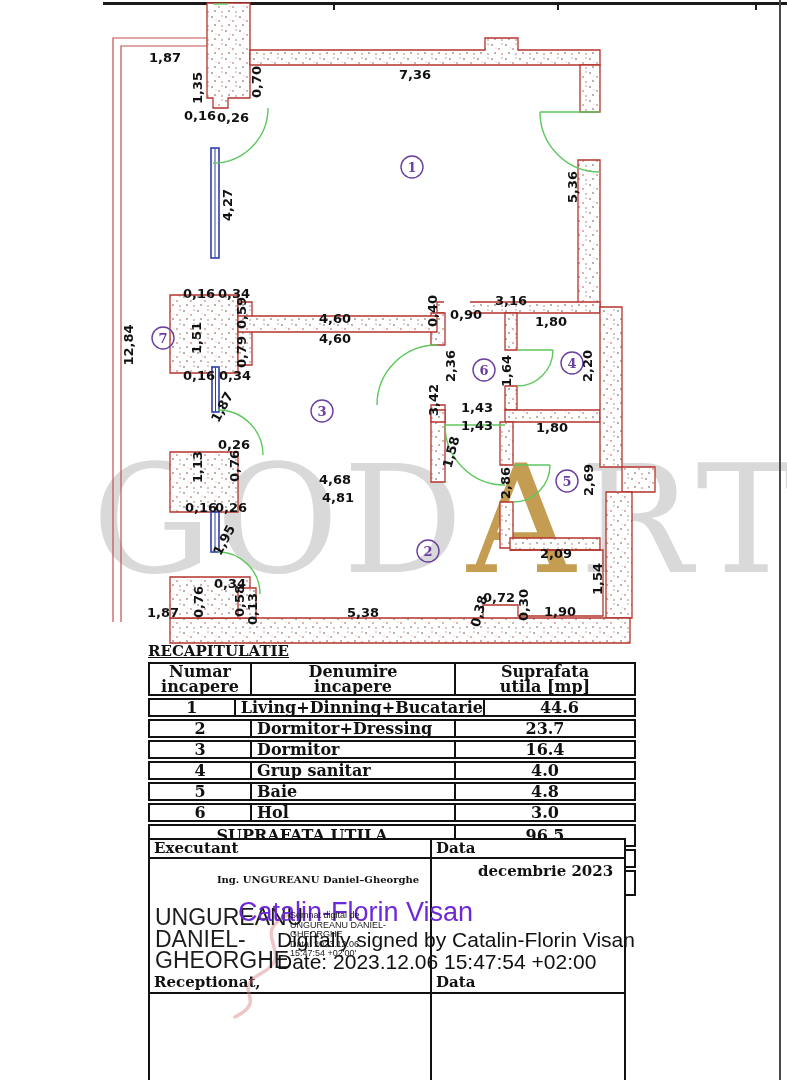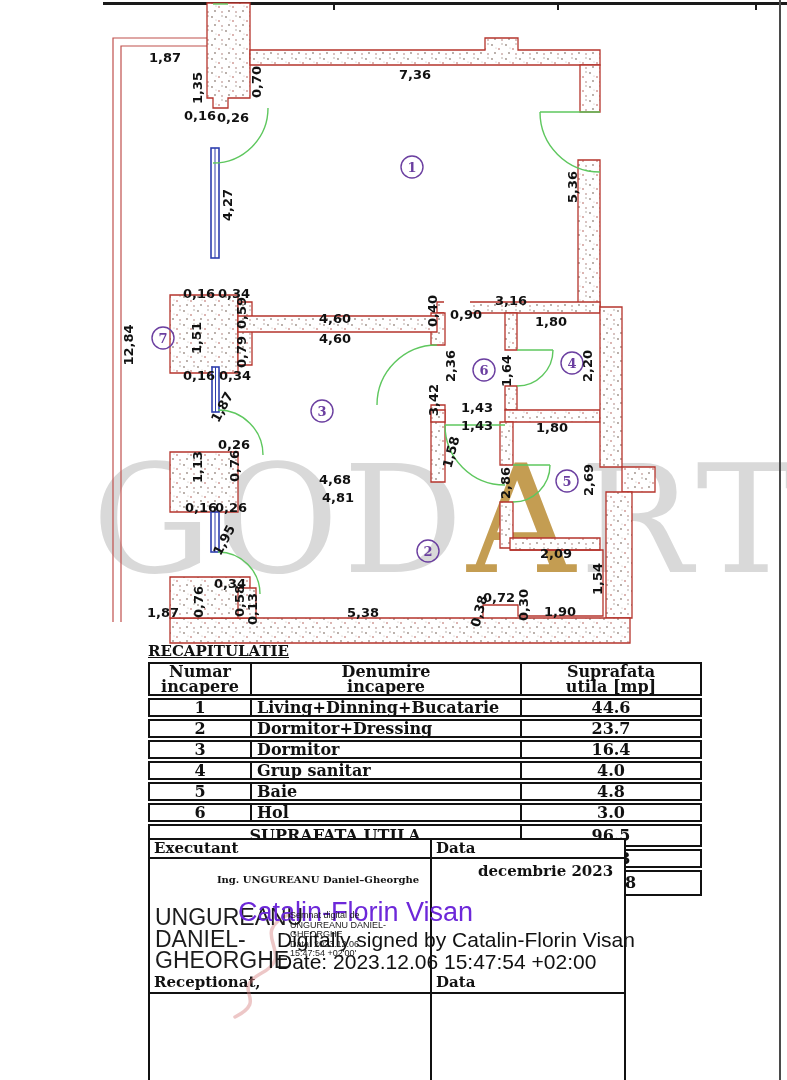--- a/index.html
+++ b/index.html
@@ -26,21 +26,21 @@
   .wallthin{fill:none;stroke:#b5342c;stroke-width:1.3;}
   .rail{fill:none;stroke:#c0504d;stroke-width:1.2;}
   .door{fill:none;stroke:#5ec75e;stroke-width:1.4;}
   .win{fill:#ffffff;stroke:#2e3fae;stroke-width:1.6;}
   .winmid{stroke:#2e3fae;stroke-width:1;}
   .dim{font:bold 13px "DejaVu Sans",sans-serif;fill:#111;text-anchor:middle;dominant-baseline:central;}
   .roomc{fill:#ffffff;fill-opacity:0;stroke:#6b3fa0;stroke-width:1.4;}
   .roomn{font:bold 13px "DejaVu Serif",serif;fill:#6b3fa0;text-anchor:middle;}
 
   
-  #recap{position:absolute;left:148px;top:642px;width:554px;z-index:2;
+  #recap{position:absolute;left:148px;top:642px;width:488px;z-index:2;
          font-family:"DejaVu Serif",serif;color:#111;}
   #recap-title{font-size:15px;font-weight:bold;text-decoration:underline;margin:0 0 1px 0;}
   .rrow{display:flex;border:2px solid #111;margin-top:2px;background:#fff;
         font-size:16px;font-weight:bold;line-height:15px;align-items:stretch;}
   .rc1{width:100px;border-right:2px solid #111;text-align:center;}
   .rc2{flex:1;border-right:2px solid #111;padding-left:5px;}
   .rc2.ctr{text-align:center;padding-left:0;}
   .rc3{width:178px;text-align:center;}
   .rcm{flex:1;border-right:2px solid #111;text-align:center;}
   .hd{display:flex;flex-direction:column;justify-content:center;}

